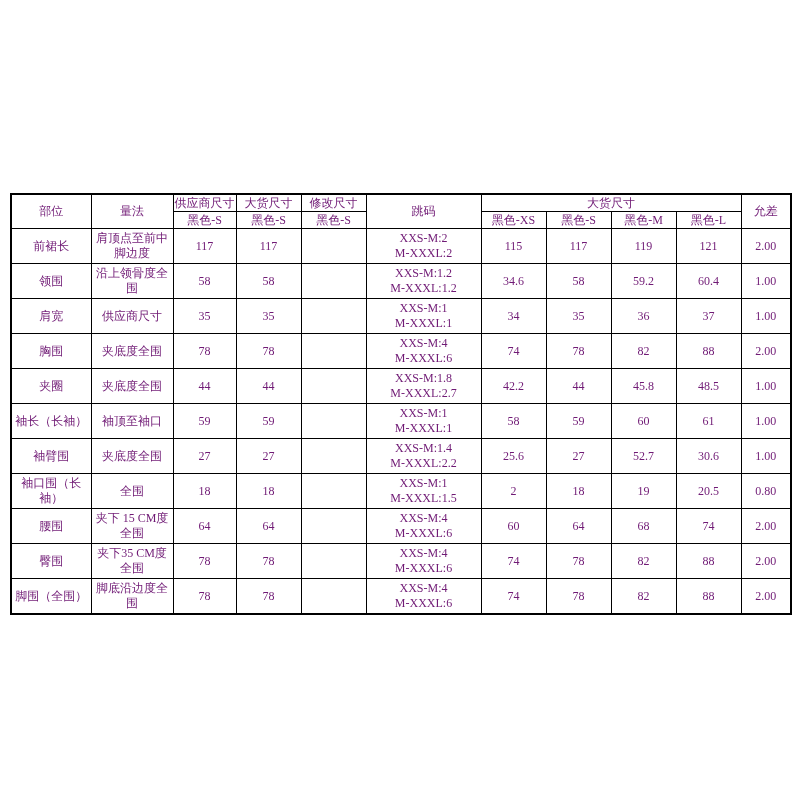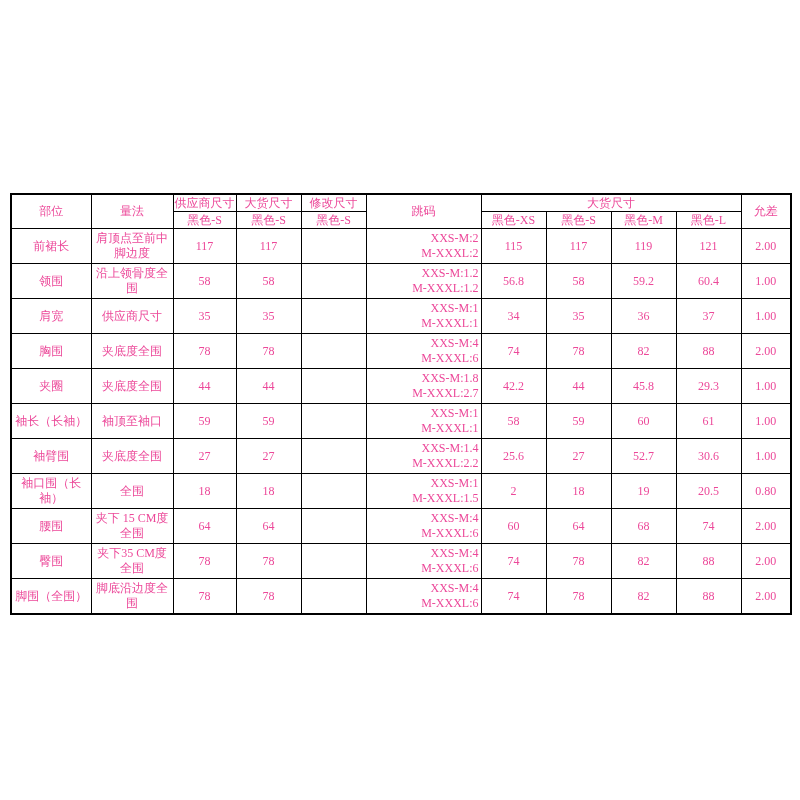--- a/index.html
+++ b/index.html
@@ -3,21 +3,21 @@
 <meta charset="utf-8">
 <style>
   html, body { margin: 0; padding: 0; }
   body { background: #ffffff; }
   .page {
     position: relative;
     width: 800px;
     height: 800px;
     background: #ffffff;
     font-family: "Liberation Serif", "DejaVu Serif", serif;
-    color: #ec4899;
+    color: #701a75;
     overflow: hidden;
   }
   table.size-table {
     position: absolute;
     left: 10px;
     top: 193px;
     width: 780px;
     border-collapse: collapse;
     table-layout: fixed;
     border: 2px solid #000000;
@@ -32,21 +32,21 @@
     padding: 2px 2px;
     overflow: hidden;
     word-break: break-all;
   }
   .size-table thead th {
     height: 16px;
     padding: 0 1px;
   }
   .size-table tbody tr { height: 31px; }
   .size-table td.jump-cell {
-    text-align: right;
+    text-align: center;
     padding-left: 2px;
   }
   .jump-line { white-space: nowrap; }
 </style>
 </head>
 <body>
 
 <div class="page">
   <table class="size-table">
     <colgroup>
@@ -103,21 +103,21 @@
         <tr>
           <td>领围</td>
           <td>沿上领骨度全围</td>
           <td>58</td>
           <td>58</td>
           <td></td>
           <td class="jump-cell">
             <div class="jump-line">XXS-M:1.2</div>
             <div class="jump-line">M-XXXL:1.2</div>
           </td>
-          <td>56.8</td>
+          <td>34.6</td>
           <td>58</td>
           <td>59.2</td>
           <td>60.4</td>
           <td>1.00</td>
         </tr>
         <tr>
           <td>肩宽</td>
           <td>供应商尺寸</td>
           <td>35</td>
           <td>35</td>
@@ -154,21 +154,21 @@
           <td>44</td>
           <td>44</td>
           <td></td>
           <td class="jump-cell">
             <div class="jump-line">XXS-M:1.8</div>
             <div class="jump-line">M-XXXL:2.7</div>
           </td>
           <td>42.2</td>
           <td>44</td>
           <td>45.8</td>
-          <td>29.3</td>
+          <td>48.5</td>
           <td>1.00</td>
         </tr>
         <tr>
           <td>袖长（长袖）</td>
           <td>袖顶至袖口</td>
           <td>59</td>
           <td>59</td>
           <td></td>
           <td class="jump-cell">
             <div class="jump-line">XXS-M:1</div>

